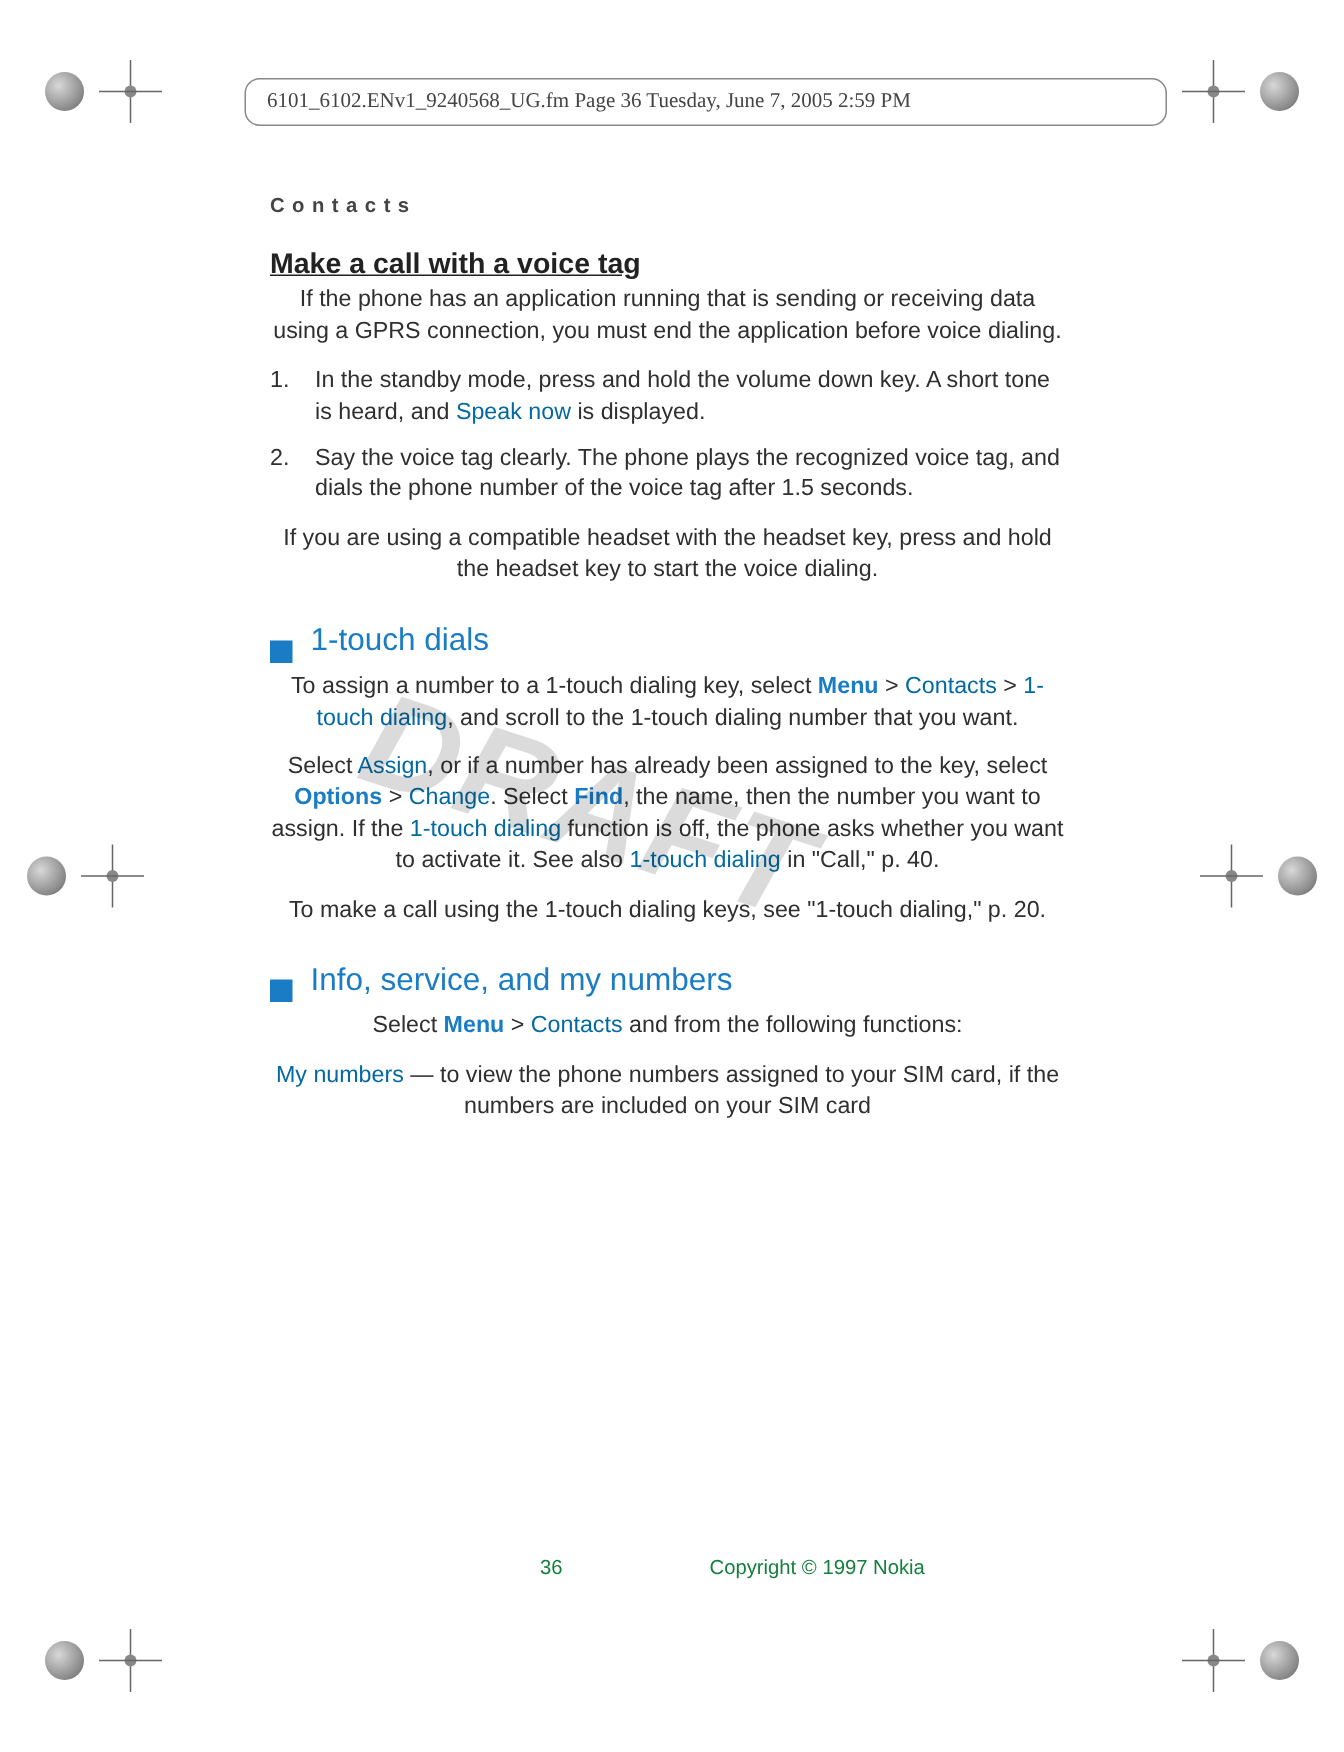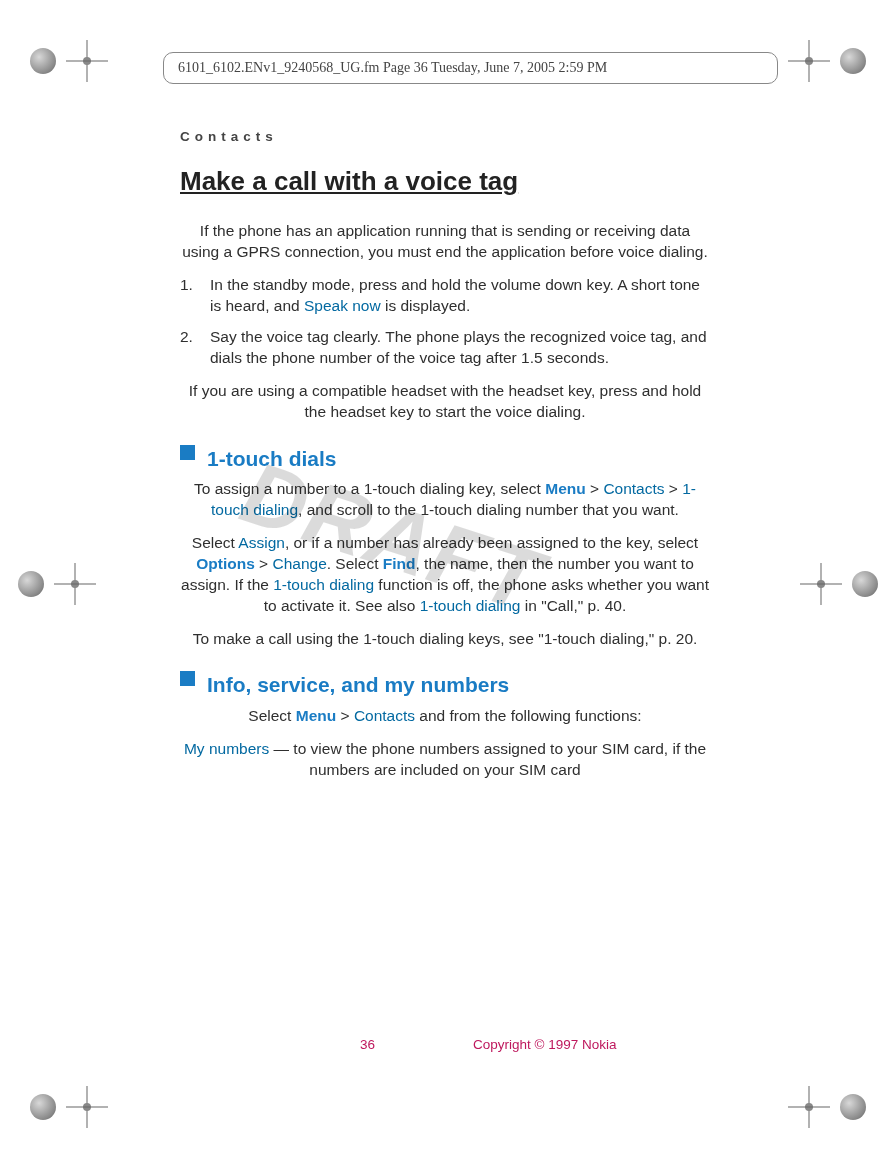--- a/index.html
+++ b/index.html
@@ -89,35 +89,35 @@
 
     .running-head {
       font-size: 13.5px;
       font-weight: 600;
       letter-spacing: 5px;
       margin-bottom: 18px;
       color: #444;
     }
 
     .h3 {
-      font-size: 26px;
+      font-size: 19px;
       font-weight: 600;
       text-decoration: underline;
-      margin-bottom: 22px;
+      margin-bottom: 0;
       color: #222;
     }
 
     .h2 {
       font-size: 21px;
-      font-weight: 700;
+      font-weight: 400;
       color: #1a7cc4;
       margin-top: 22px;
       margin-bottom: 6px;
       display: flex;
-      align-items: flex-start;
+      align-items: flex-end;
       gap: 12px;
     }
     .h2 .square {
       width: 15px; height: 15px; background: #1a7cc4;
       display: inline-block;
       flex-shrink: 0;
     }
 
     p { margin-bottom: 12px; text-align: center; }
     .list { margin-bottom: 12px; }
@@ -128,21 +128,21 @@
     .ui-bold { color: #1a7cc4; font-weight: 600; }
     .ui-italic { color: #0369a1; }
 
     .footer {
       position: absolute;
       bottom: 116px;
       left: 180px;
       width: 530px;
       display: flex;
       font-size: 13.5px;
-      color: #be185d;
+      color: #15803d;
     }
     .footer .pagenum { margin-left: 180px; margin-right: 98px; }
   </style>
 </head>
 <body>
 
 <div class="page-marker tl">
   <div class="marker-disc"></div>
   <div class="marker-cross">
       <div class="dot"></div>

